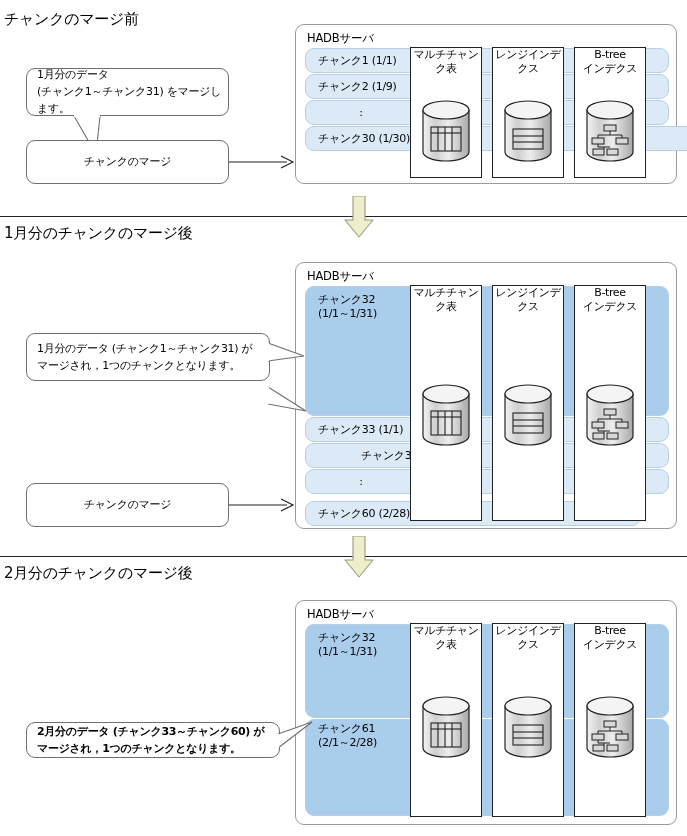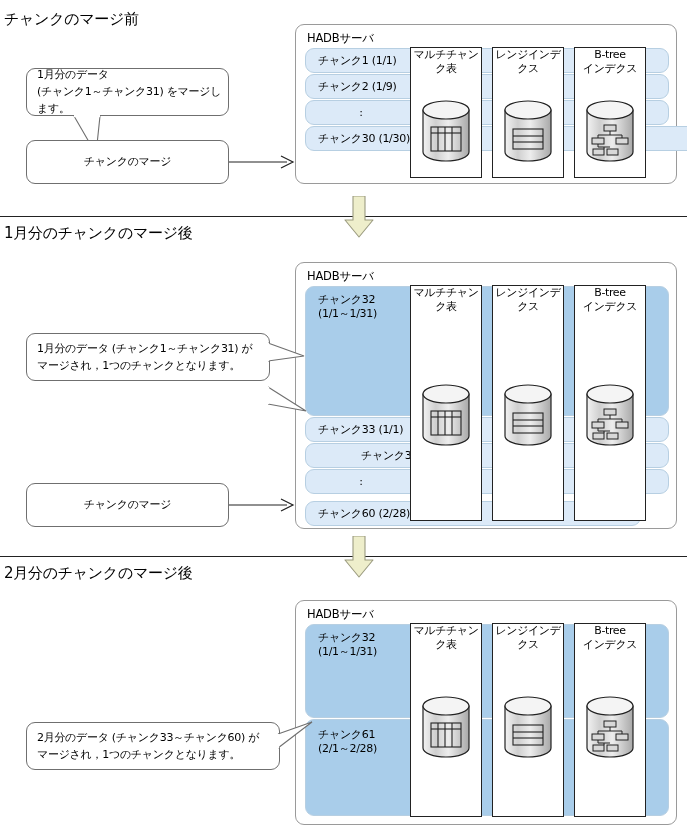--- a/index.html
+++ b/index.html
@@ -342,21 +342,21 @@
 
   <div class="server" style="left:295px;top:600px;width:382px;height:225px;">
     <div class="server-label">HADBサーバ</div>
 
     <div class="pill-layer">
       <div class="pill merged" style="left:9px;top:23px;width:364px;height:94px;align-items:flex-start;">
         <span class="pill-label" style="padding-top:6px;">チャンク32
 (1/1～1/31)</span>
       </div>
       <div class="pill merged" style="left:9px;top:118px;width:364px;height:97px;align-items:flex-start;">
-        <span class="pill-label" style="padding-top:8px;">チャンク61
+        <span class="pill-label" style="padding-top:2px;">チャンク61
 (2/1～2/28)</span>
       </div>
     </div>
 
     <div class="col" style="left:114px;top:22px;width:72px;height:194px;">
       <div class="col-title">マルチチャンク表</div>
       <div class="cyl-wrap" style="top:72px;">
         <svg width="52" height="62" viewBox="0 0 52 62">
           <defs>
               <linearGradient id="g7" x1="0" y1="0" x2="1" y2="0">
@@ -423,21 +423,21 @@
           <line x1="14" y1="44" x2="14" y2="47" stroke="#222" stroke-width="1"></line>
           <line x1="14" y1="47" x2="26" y2="47" stroke="#222" stroke-width="1"></line>
           <line x1="20" y1="47" x2="20" y2="49" stroke="#222" stroke-width="1"></line>
           <rect x="9" y="49" width="11" height="6" fill="#d8d8d8" stroke="#222" stroke-width="1"></rect>
           <rect x="23" y="49" width="11" height="6" fill="#d8d8d8" stroke="#222" stroke-width="1"></rect>
         </svg>
       </div>
     </div>
   </div>
 
-  <div class="callout" style="left:26px;top:722px;width:254px;height:48px;">
+  <div class="callout" style="left:26px;top:722px;width:254px;height:36px;font-weight:bold;">
     <div class="callout-text">2月分のデータ (チャンク33～チャンク60) が
 マージされ，1つのチャンクとなります。</div>
   </div>
   <div class="leader" style="left:278px;top:714px;">
     <svg width="40" height="44">
       <path d="M0 20 L34 8 L0 34" fill="#fff" stroke="#6f6f6f" stroke-width="1.1"></path>
       <path d="M0 20 L0 34" stroke="#fff" stroke-width="2.4"></path>
     </svg>
   </div>
 

